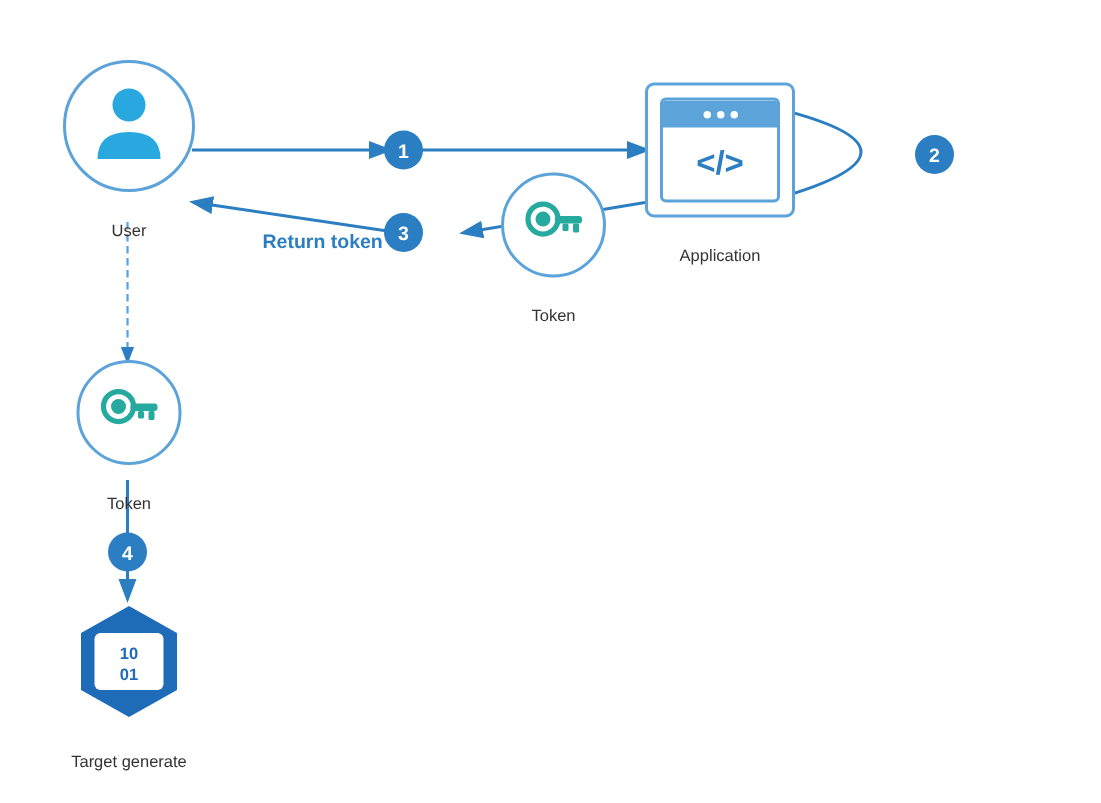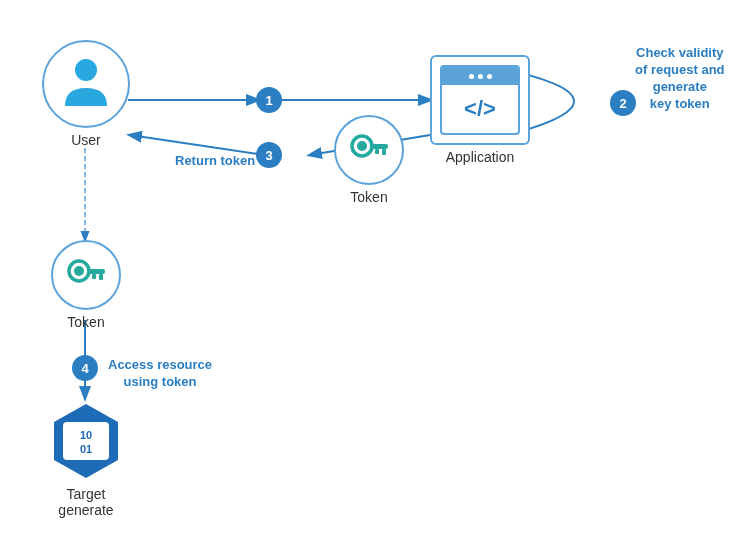--- a/index.html
+++ b/index.html
@@ -32,23 +32,23 @@
     }
     .circle-outline {
       border-radius: 50%;
       border: 2px solid #5ba3d9;
       display: flex;
       align-items: center;
       justify-content: center;
       background: #fff;
     }
     .node-label {
-      font-size: 14px;
+      font-size: 11px;
       color: #333;
-      margin-top: 4px;
+      margin-top: 20px;
       text-align: center;
     }
     .step-badge {
       width: 26px;
       height: 26px;
       border-radius: 50%;
       background: #2b7ec1;
       color: #fff;
       font-size: 13px;
       font-weight: bold;
@@ -174,26 +174,20 @@
         </div>
       </div>
     </div>
     <div class="node-label">Application</div>
   </div>
 
   <div class="step-badge" style="left:610px; top:90px;">
     <span>2</span>
   </div>
 
-  <div class="arrow-label" style="left:635px; top:28px; line-height:1.3; white-space:pre-line;">
-    <span>Check validity
-of request and
-generate
-key token</span>
-  </div>
 
   <div class="node" style="left:325px; top:115px; width:88px;">
     <div class="key-circle">
       <svg width="42" height="36" viewBox="0 0 42 36">
         <circle cx="14" cy="14" r="10" fill="none" stroke="#26a99e" stroke-width="3.5"></circle>
         <circle cx="14" cy="14" r="5" fill="#26a99e"></circle>
         <rect x="22" y="12" width="18" height="5" rx="2" fill="#26a99e"></rect>
         <rect x="34" y="17" width="4" height="6" rx="1" fill="#26a99e"></rect>
         <rect x="27" y="17" width="4" height="5" rx="1" fill="#26a99e"></rect>
       </svg>
@@ -219,24 +213,20 @@
         <rect x="27" y="17" width="4" height="5" rx="1" fill="#26a99e"></rect>
       </svg>
     </div>
     <div class="node-label">Token</div>
   </div>
 
   <div class="step-badge" style="left:72px; top:355px;">
     <span>4</span>
   </div>
 
-  <div class="arrow-label" style="left:108px; top:340px; line-height:1.3; white-space:pre-line;">
-    <span>Access resource
-using token</span>
-  </div>
 
   <div class="node" style="left:42px; top:400px; width:88px;">
 
     <div style="position:relative; width:82px; height:82px; display:flex; align-items:flex-end; justify-content:center;">
       <svg width="82" height="82" viewBox="0 0 82 82">
 
         <polygon points="41,4 73,22 73,60 41,78 9,60 9,22" fill="#1e6bb8"></polygon>
 
         <rect x="18" y="22" width="46" height="38" rx="4" fill="white"></rect>
 

